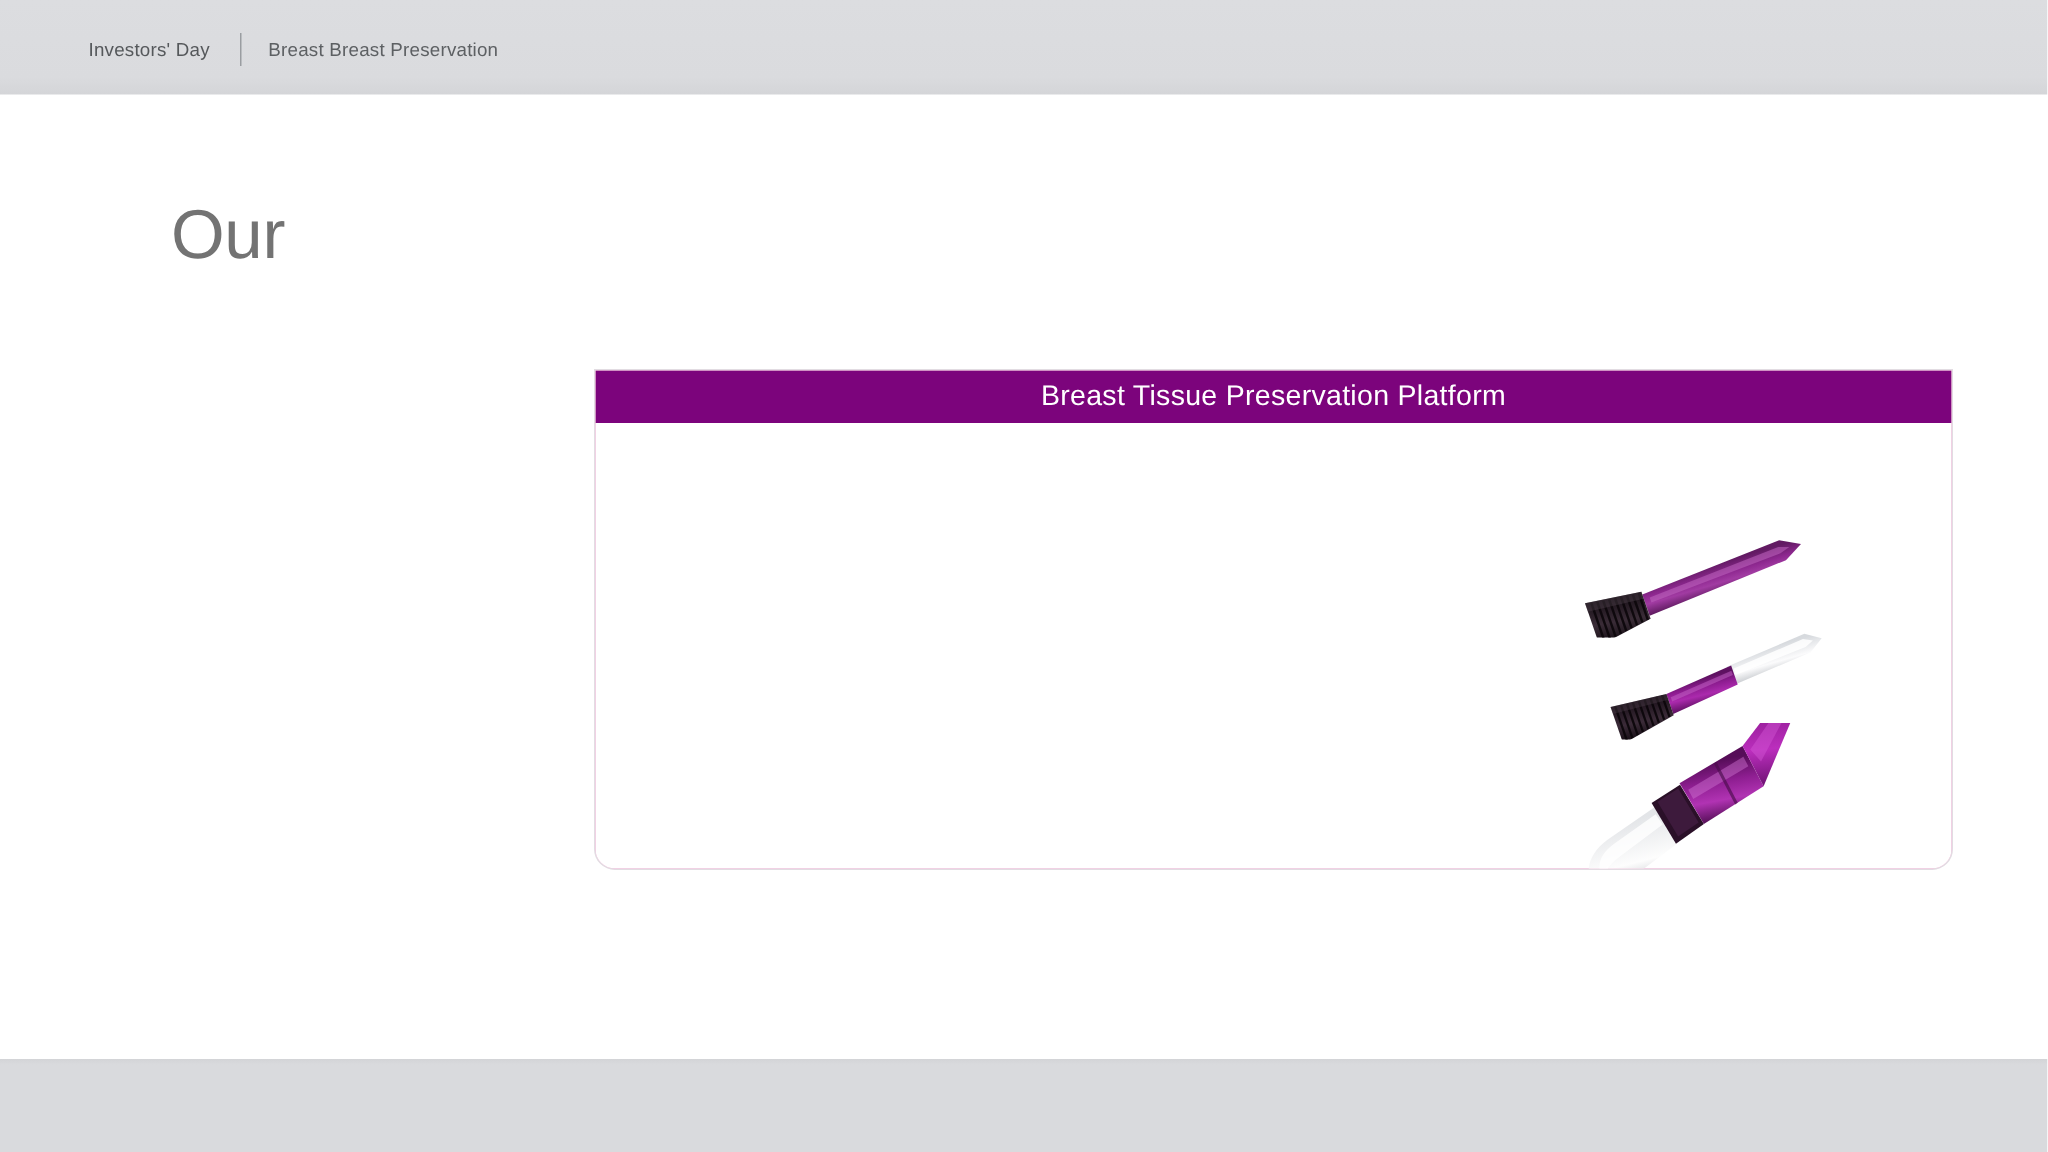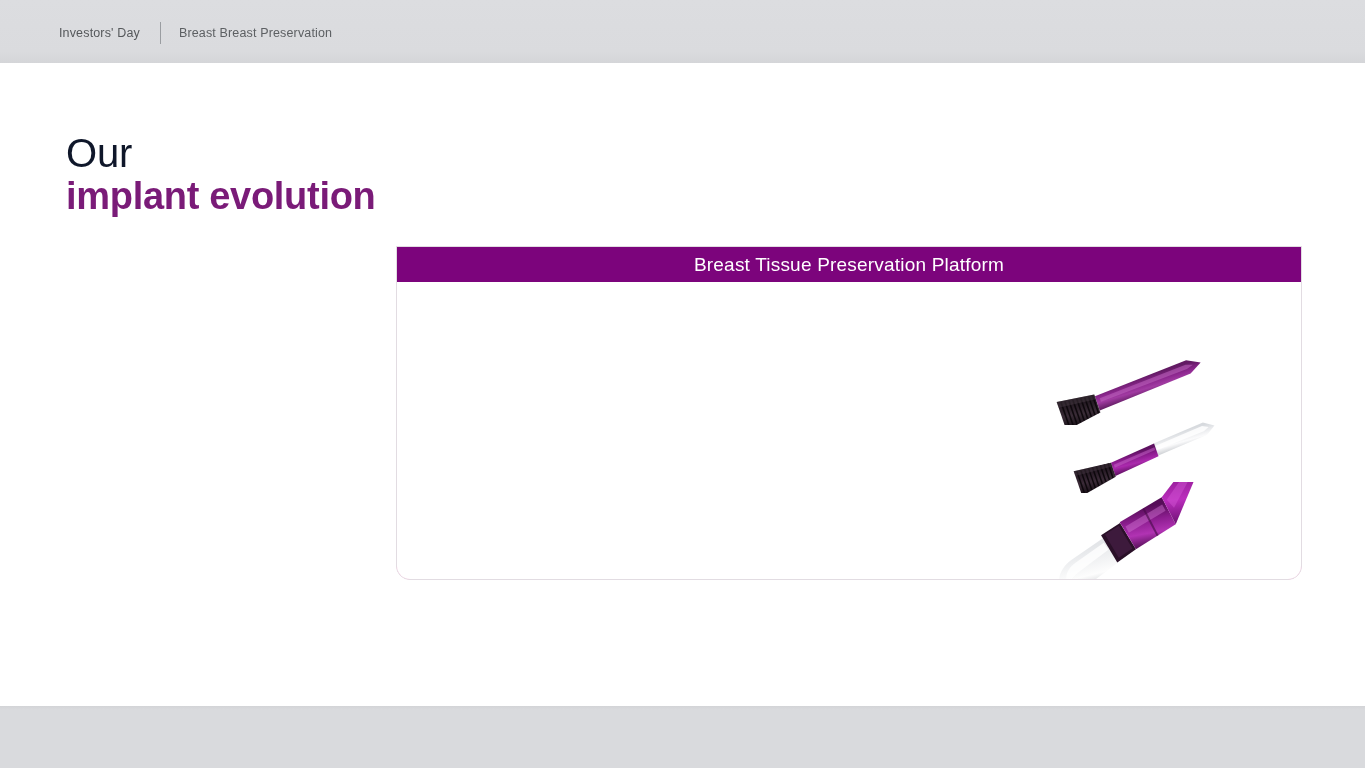--- a/index.html
+++ b/index.html
@@ -50,24 +50,25 @@
 
   
   .title-block {
     position: absolute;
     left: 66px;
     top: 133px;
     line-height: 1.04;
   }
   .title-line1 {
     display: block;
-    font-size: 40px;
+    font-size: 46px;
     font-weight: 300;
-    color: #0f172a;
+    color: #737373;
     letter-spacing: -0.2px;
+    margin-left: 48px;
   }
   .title-line2 {
     display: block;
     font-size: 38px;
     font-weight: 700;
     color: #7a1b78;
     letter-spacing: -0.3px;
     margin-top: 2px;
   }
 
@@ -135,21 +136,20 @@
 <div class="topbar">
   <div class="breadcrumb">
     <span class="crumb crumb-first">Investors' Day</span>
     <span class="crumb-sep"></span>
     <span class="crumb">Breast Breast Preservation</span>
   </div>
 </div>
 
 <div class="title-block">
   <span class="title-line1">Our</span>
-  <span class="title-line2">implant evolution</span>
 </div>
 
 <div class="panel">
 
   <div class="panel-header">
     <span class="panel-header-title">Breast Tissue Preservation Platform</span>
   </div>
 
   <div class="panel-body">
 

